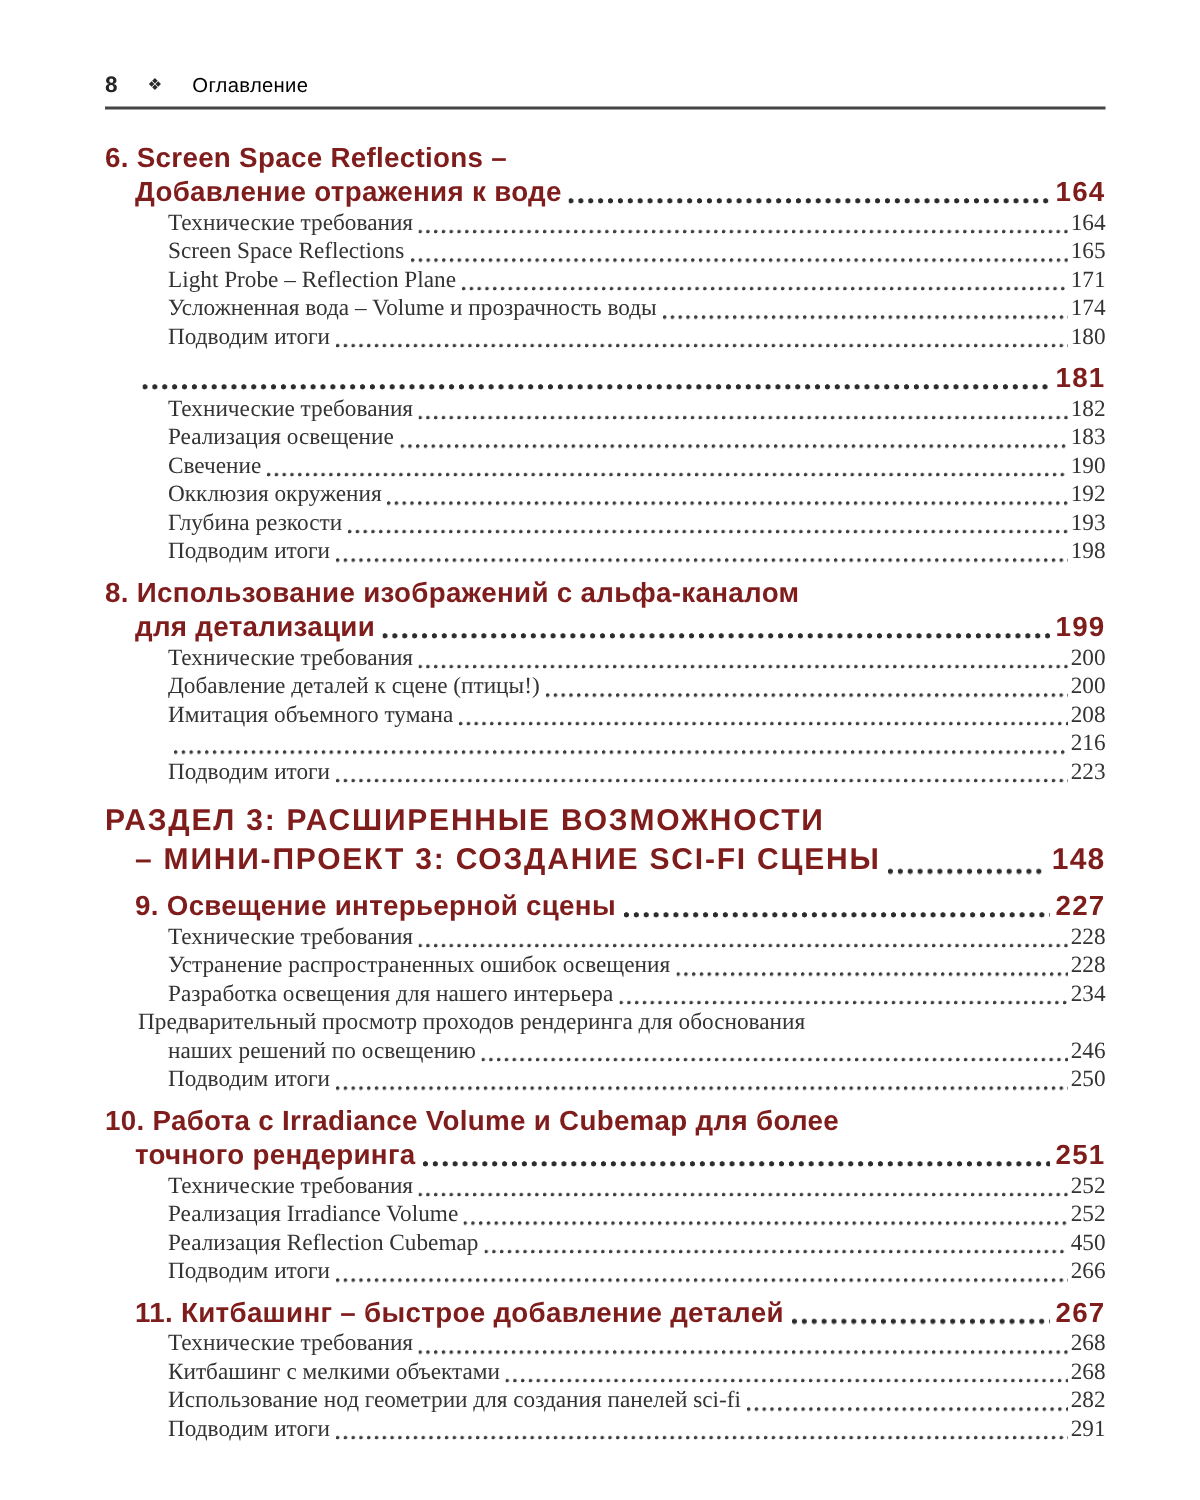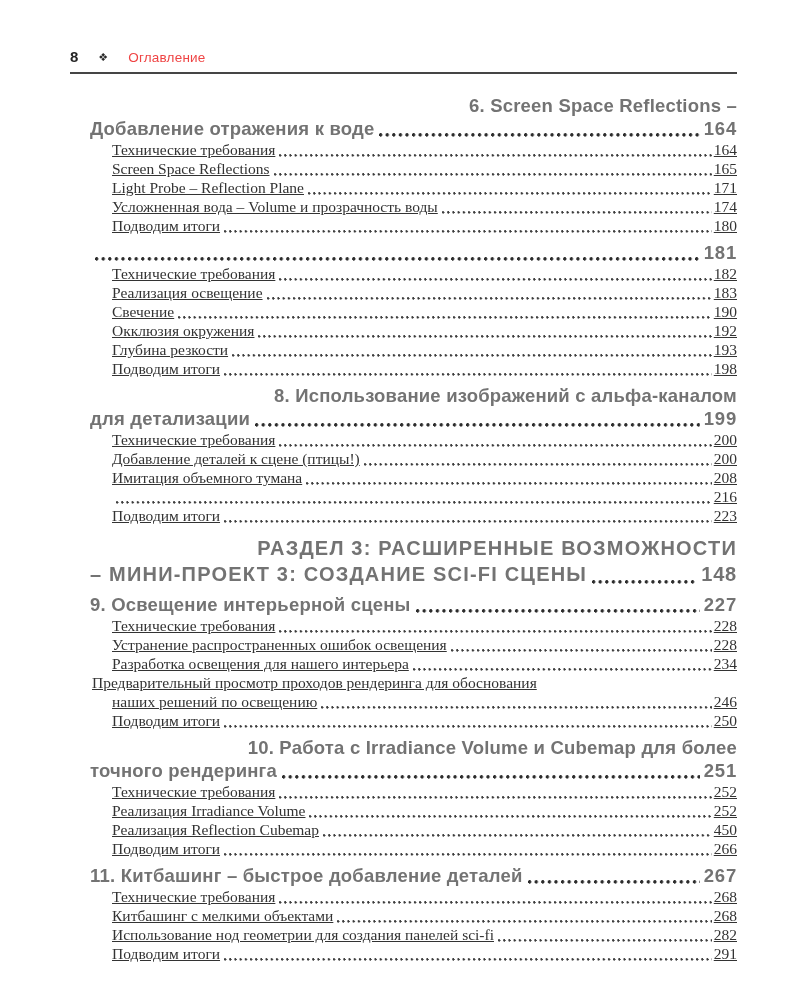--- a/index.html
+++ b/index.html
@@ -3,36 +3,36 @@
 <meta charset="utf-8">
 <style>
   html,body{margin:0;padding:0;background:#ffffff;}
   body{width:800px;height:1000px;overflow:hidden;}
   .page{box-sizing:border-box;width:800px;height:1000px;padding:50px 63px 30px 70px;background:#fff;}
 
   
   .runhead{display:flex;align-items:baseline;border-bottom:2px solid #454545;padding-bottom:7px;}
   .folio{font:700 15px/14px "Liberation Sans",sans-serif;color:#242424;}
   .ornament{font-size:11px;color:#2a2a2a;margin:0 20px 0 20px;transform:translateY(-1px);}
-  .runtitle{font:400 13.5px/14px "Liberation Sans",sans-serif;color:#ef4444;letter-spacing:.2px;}
+  .runtitle{font:400 13.5px/14px "Liberation Sans",sans-serif;color:#000000;letter-spacing:.2px;}
 
   
   .toc{padding-top:20px;}
   .tblock{margin-top:6px;}
   .tblock:first-child{margin-top:0;}
 
-  .ttl{color:#737373;text-align:right;}
+  .ttl{color:#7f1d1d;}
   .tblock.chapter .ttl{font:700 18.5px/23px "Liberation Sans",sans-serif;letter-spacing:.2px;}
   .tblock.part{margin-top:10px;}
   .tblock.part .ttl{font:700 20px/26px "Liberation Sans",sans-serif;letter-spacing:1.2px;}
 
   .trow{display:flex;align-items:baseline;margin-left:20px;}
   .tline,.trow{white-space:nowrap;}
 
-  .sub{font:400 15.5px/19px "Liberation Serif",serif;color:#333333;padding-left:22px;text-decoration:underline;}
+  .sub{font:400 15.5px/19px "Liberation Serif",serif;color:#333333;padding-left:22px;}
 
   .pg{flex:0 0 auto;}
   .ttl .pg{letter-spacing:.8px;}
 
   .dots{flex:1 1 auto;align-self:flex-end;background-repeat:repeat-x;background-position:0 100%;}
   .dots.subdots{height:3px;margin:0 2px 2px 4px;
     background-image:radial-gradient(circle at 1.1px 1.4px,#3c3c3c 1.02px,rgba(0,0,0,0) 1.4px);
     background-size:5.2px 3px;}
   .dots.bolddots{height:4px;margin:0 4px 3px 5px;
     background-image:radial-gradient(circle at 1.6px 1.9px,#2c2c2c 1.5px,rgba(0,0,0,0) 1.95px);

